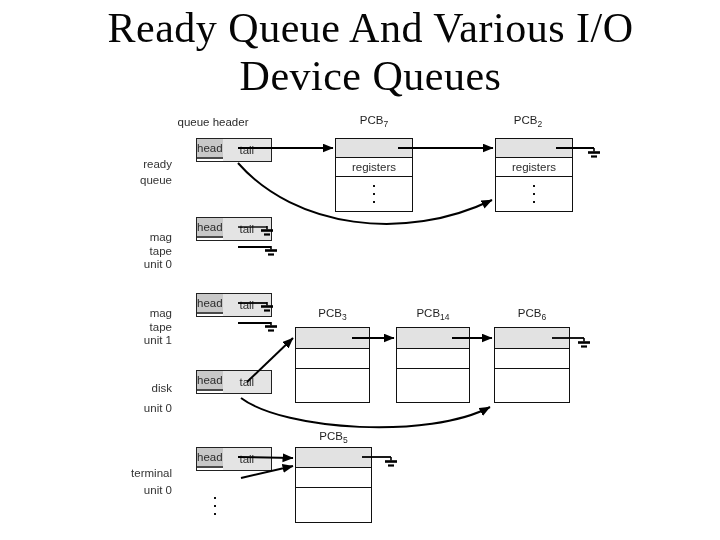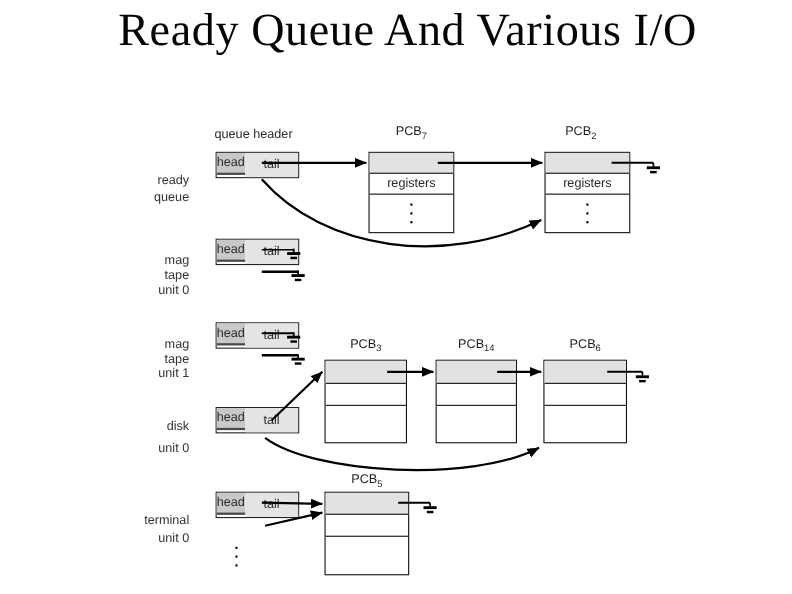--- a/index.html
+++ b/index.html
@@ -43,23 +43,24 @@
   .vdots-abs{position:absolute;}
   svg.wires{position:absolute;left:0;top:0;pointer-events:none;}
 </style>
 </head>
 <body>
 
 <div class="slide">
 
   <div class="title">
     <div>Ready Queue And Various I/O</div>
-  </div>
-
-  <div class="small-label" style="left:160px;top:116px;width:106px;text-align:right;">queue header</div>
+    <div>Device Queues</div>
+  </div>
+
+  <div class="small-label" style="left:160px;top:116px;width:106px;text-align:center;">queue header</div>
 
   <div class="qlabel" style="top:140px;line-height:16px;">ready
 queue</div>
   <div class="qlabel" style="top:215px;line-height:13.5px;">mag
 tape
 unit 0</div>
   <div class="qlabel" style="top:291px;line-height:13.5px;">mag
 tape
 unit 1</div>
   <div class="qlabel" style="top:363px;line-height:19.5px;">disk

